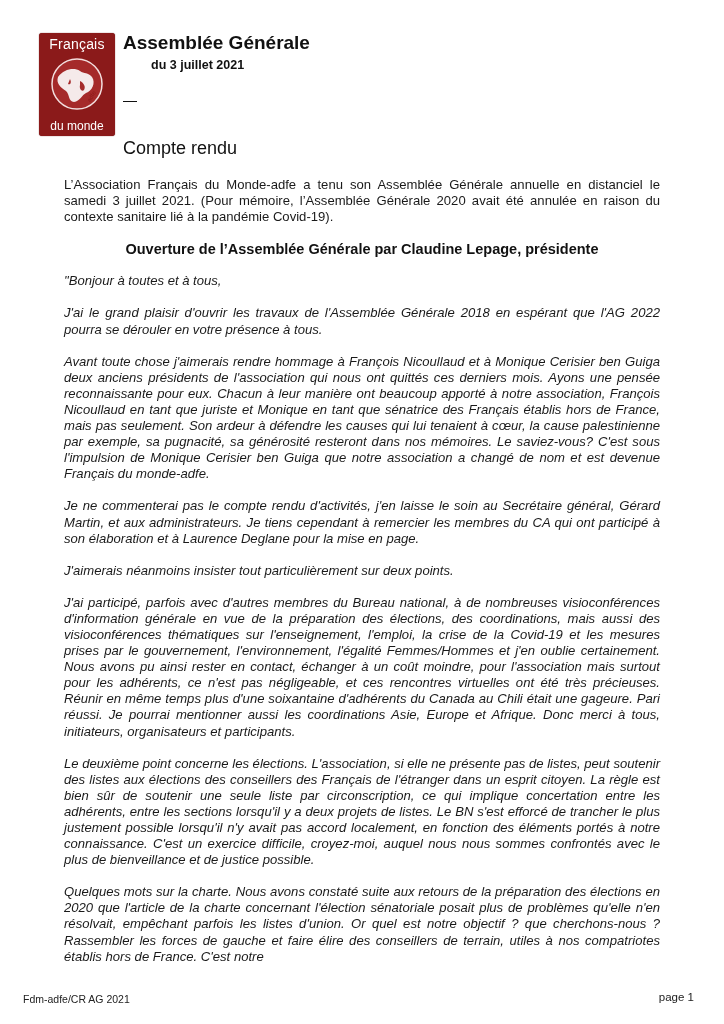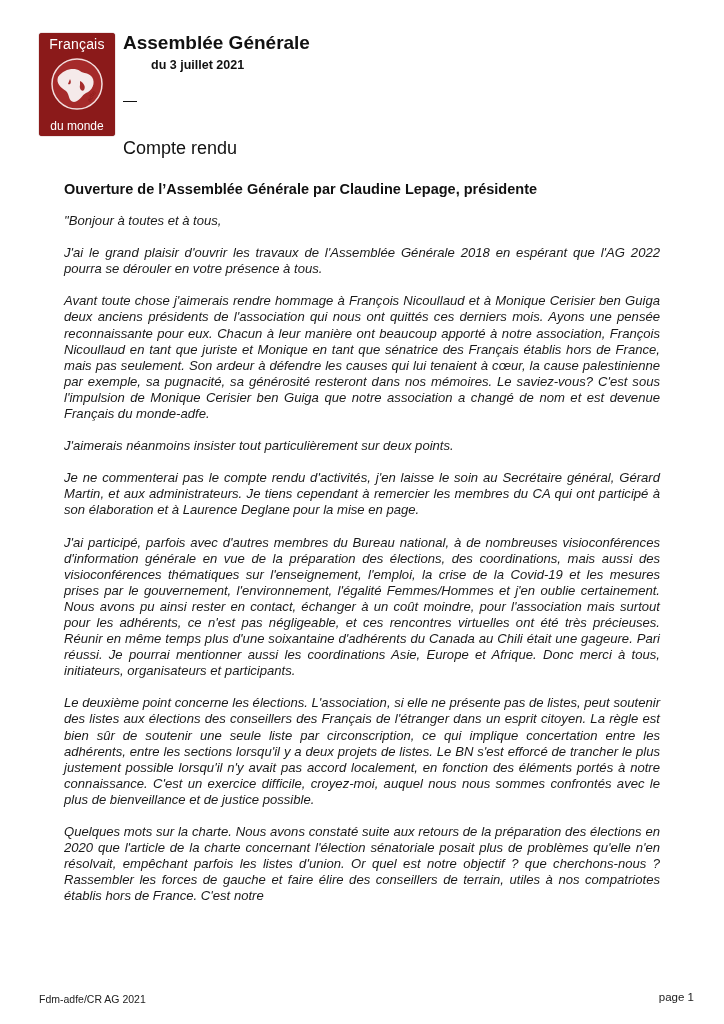--- a/index.html
+++ b/index.html
@@ -11,22 +11,22 @@
   .logo .top { position:absolute; top:3px; left:0; right:0; font-size:14px; letter-spacing:0.2px; }
   .logo .bottom { position:absolute; bottom:3px; left:0; right:0; font-size:12px; }
   .logo svg { position:absolute; left:11px; top:24px; }
   .title { position:absolute; left:123px; top:32px; font-size:19px; font-weight:bold; color:#111; }
   .date { position:absolute; left:123px; top:58px; font-size:12.5px; font-weight:bold; color:#111;margin-left:28px; }
   .dash { position:absolute; left:123px; top:92px; font-size:14px; color:#111; }
   .subtitle { position:absolute; left:123px; top:112px; font-size:18px; color:#111;margin-top:26px; }
   .content { position:absolute; left:64px; top:177px; width:596px; font-size:13.1px; line-height:16.1px; }
   .content p { margin:0 0 16px 0; text-align:justify; }
   .content p.it { font-style:italic; }
-  .content h2 { font-size:14.5px; font-weight:bold; margin:4px 0 16px 0; color:#111; }
-  .footer-left { position:absolute; left:23px; top:993px; font-size:10.5px; color:#222;margin-left:16px; }
+  .content h2 { font-size:14.5px; font-weight:bold; text-align:center; margin:4px 0 16px 0; color:#111; }
+  .footer-left { position:absolute; left:23px; top:993px; font-size:10.5px; color:#222; }
   .footer-right { position:absolute; right:30px; top:991px; font-size:11.5px; color:#222;padding-left:20px; }
 </style>
 </head>
 <body>
 
 <div class="logo">
   <span class="top">Français</span>
   <svg width="54" height="54" viewBox="0 0 54 54">
     <circle cx="27" cy="27" r="25" fill="#a52a2a" stroke="#f3dede" stroke-width="1.5"></circle>
     <path d="M8 20 C14 12, 24 10, 30 14 C34 17, 38 15, 42 20 C46 26, 42 34, 36 36 C32 38, 30 44, 24 45 C18 44, 20 38, 16 34 C10 30, 6 26, 8 20 Z" fill="#f5eaea"></path>
@@ -36,25 +36,26 @@
   </svg>
   <span class="bottom">du monde</span>
 </div>
 
 <div class="title">Assemblée Générale</div>
 <div class="date">du 3 juillet 2021</div>
 <div class="dash">—</div>
 <div class="subtitle">Compte rendu</div>
 
 <div class="content">
+  <p>L’Association Français du Monde-adfe a tenu son Assemblée Générale annuelle en distanciel le samedi 3 juillet 2021. (Pour mémoire, l’Assemblée Générale 2020 avait été annulée en raison du contexte sanitaire lié à la pandémie Covid-19).</p>
   <h2>Ouverture de l’Assemblée Générale par Claudine Lepage, présidente</h2>
   <p class="it">"Bonjour à toutes et à tous,</p>
   <p class="it">J'ai le grand plaisir d'ouvrir les travaux de l'Assemblée Générale 2018 en espérant que l'AG 2022 pourra se dérouler en votre présence à tous.</p>
   <p class="it">Avant toute chose j'aimerais rendre hommage à François Nicoullaud et à Monique Cerisier ben Guiga deux anciens présidents de l'association qui nous ont quittés ces derniers mois. Ayons une pensée reconnaissante pour eux. Chacun à leur manière ont beaucoup apporté à notre association, François Nicoullaud en tant que juriste et Monique en tant que sénatrice des Français établis hors de France, mais pas seulement. Son ardeur à défendre les causes qui lui tenaient à cœur, la cause palestinienne par exemple, sa pugnacité, sa générosité resteront dans nos mémoires. Le saviez-vous? C'est sous l'impulsion de Monique Cerisier ben Guiga que notre association a changé de nom et est devenue Français du monde-adfe.</p>
+  <p class="it">Je ne commenterai pas le compte rendu d'activités, j'en laisse le soin au Secrétaire général, Gérard Martin, et aux administrateurs. Je tiens cependant à remercier les membres du CA  qui ont participé à son élaboration et à Laurence Deglane pour la mise en page.</p>
   <p class="it">J'aimerais néanmoins insister tout particulièrement sur deux points.</p>
-  <p class="it">Je ne commenterai pas le compte rendu d'activités, j'en laisse le soin au Secrétaire général, Gérard Martin, et aux administrateurs. Je tiens cependant à remercier les membres du CA  qui ont participé à son élaboration et à Laurence Deglane pour la mise en page.</p>
   <p class="it">J'ai participé, parfois avec d'autres membres du Bureau national, à de nombreuses visioconférences d'information générale en vue de la préparation des élections, des coordinations, mais aussi des visioconférences thématiques sur l'enseignement, l'emploi, la crise de la Covid-19 et les mesures prises par le gouvernement, l'environnement, l'égalité Femmes/Hommes et j'en oublie certainement. Nous avons pu ainsi rester en contact, échanger à un coût moindre, pour l'association mais surtout pour les adhérents, ce n'est pas négligeable, et ces rencontres virtuelles ont été très précieuses. Réunir en même temps plus d'une soixantaine d'adhérents du Canada au Chili était une gageure. Pari réussi. Je pourrai mentionner aussi les coordinations Asie, Europe et Afrique. Donc merci à tous, initiateurs, organisateurs et participants.</p>
   <p class="it">Le deuxième point concerne les élections. L'association, si elle ne présente pas de listes, peut soutenir des listes aux élections des conseillers des Français de l'étranger dans un esprit citoyen. La règle est bien sûr de soutenir une seule liste par circonscription, ce qui implique concertation entre les adhérents, entre les sections lorsqu'il y a deux projets de listes. Le BN s'est efforcé de trancher le plus justement  possible lorsqu'il n'y avait pas accord localement, en fonction des éléments portés à notre connaissance. C'est un exercice difficile, croyez-moi, auquel nous nous sommes confrontés avec le plus de bienveillance et de justice possible.</p>
   <p class="it">Quelques mots sur la charte. Nous avons constaté suite aux retours de la préparation des élections en 2020 que l'article de la charte concernant l'élection sénatoriale posait plus de problèmes qu'elle n'en résolvait, empêchant parfois les listes d'union. Or quel est notre objectif ? que cherchons-nous ? Rassembler les forces de gauche et faire élire des conseillers de terrain, utiles à nos compatriotes établis hors de France. C'est notre</p>
 </div>
 
 <div class="footer-left">Fdm-adfe/CR AG 2021</div>
 <div class="footer-right">page 1</div>
 
 </body></html>

